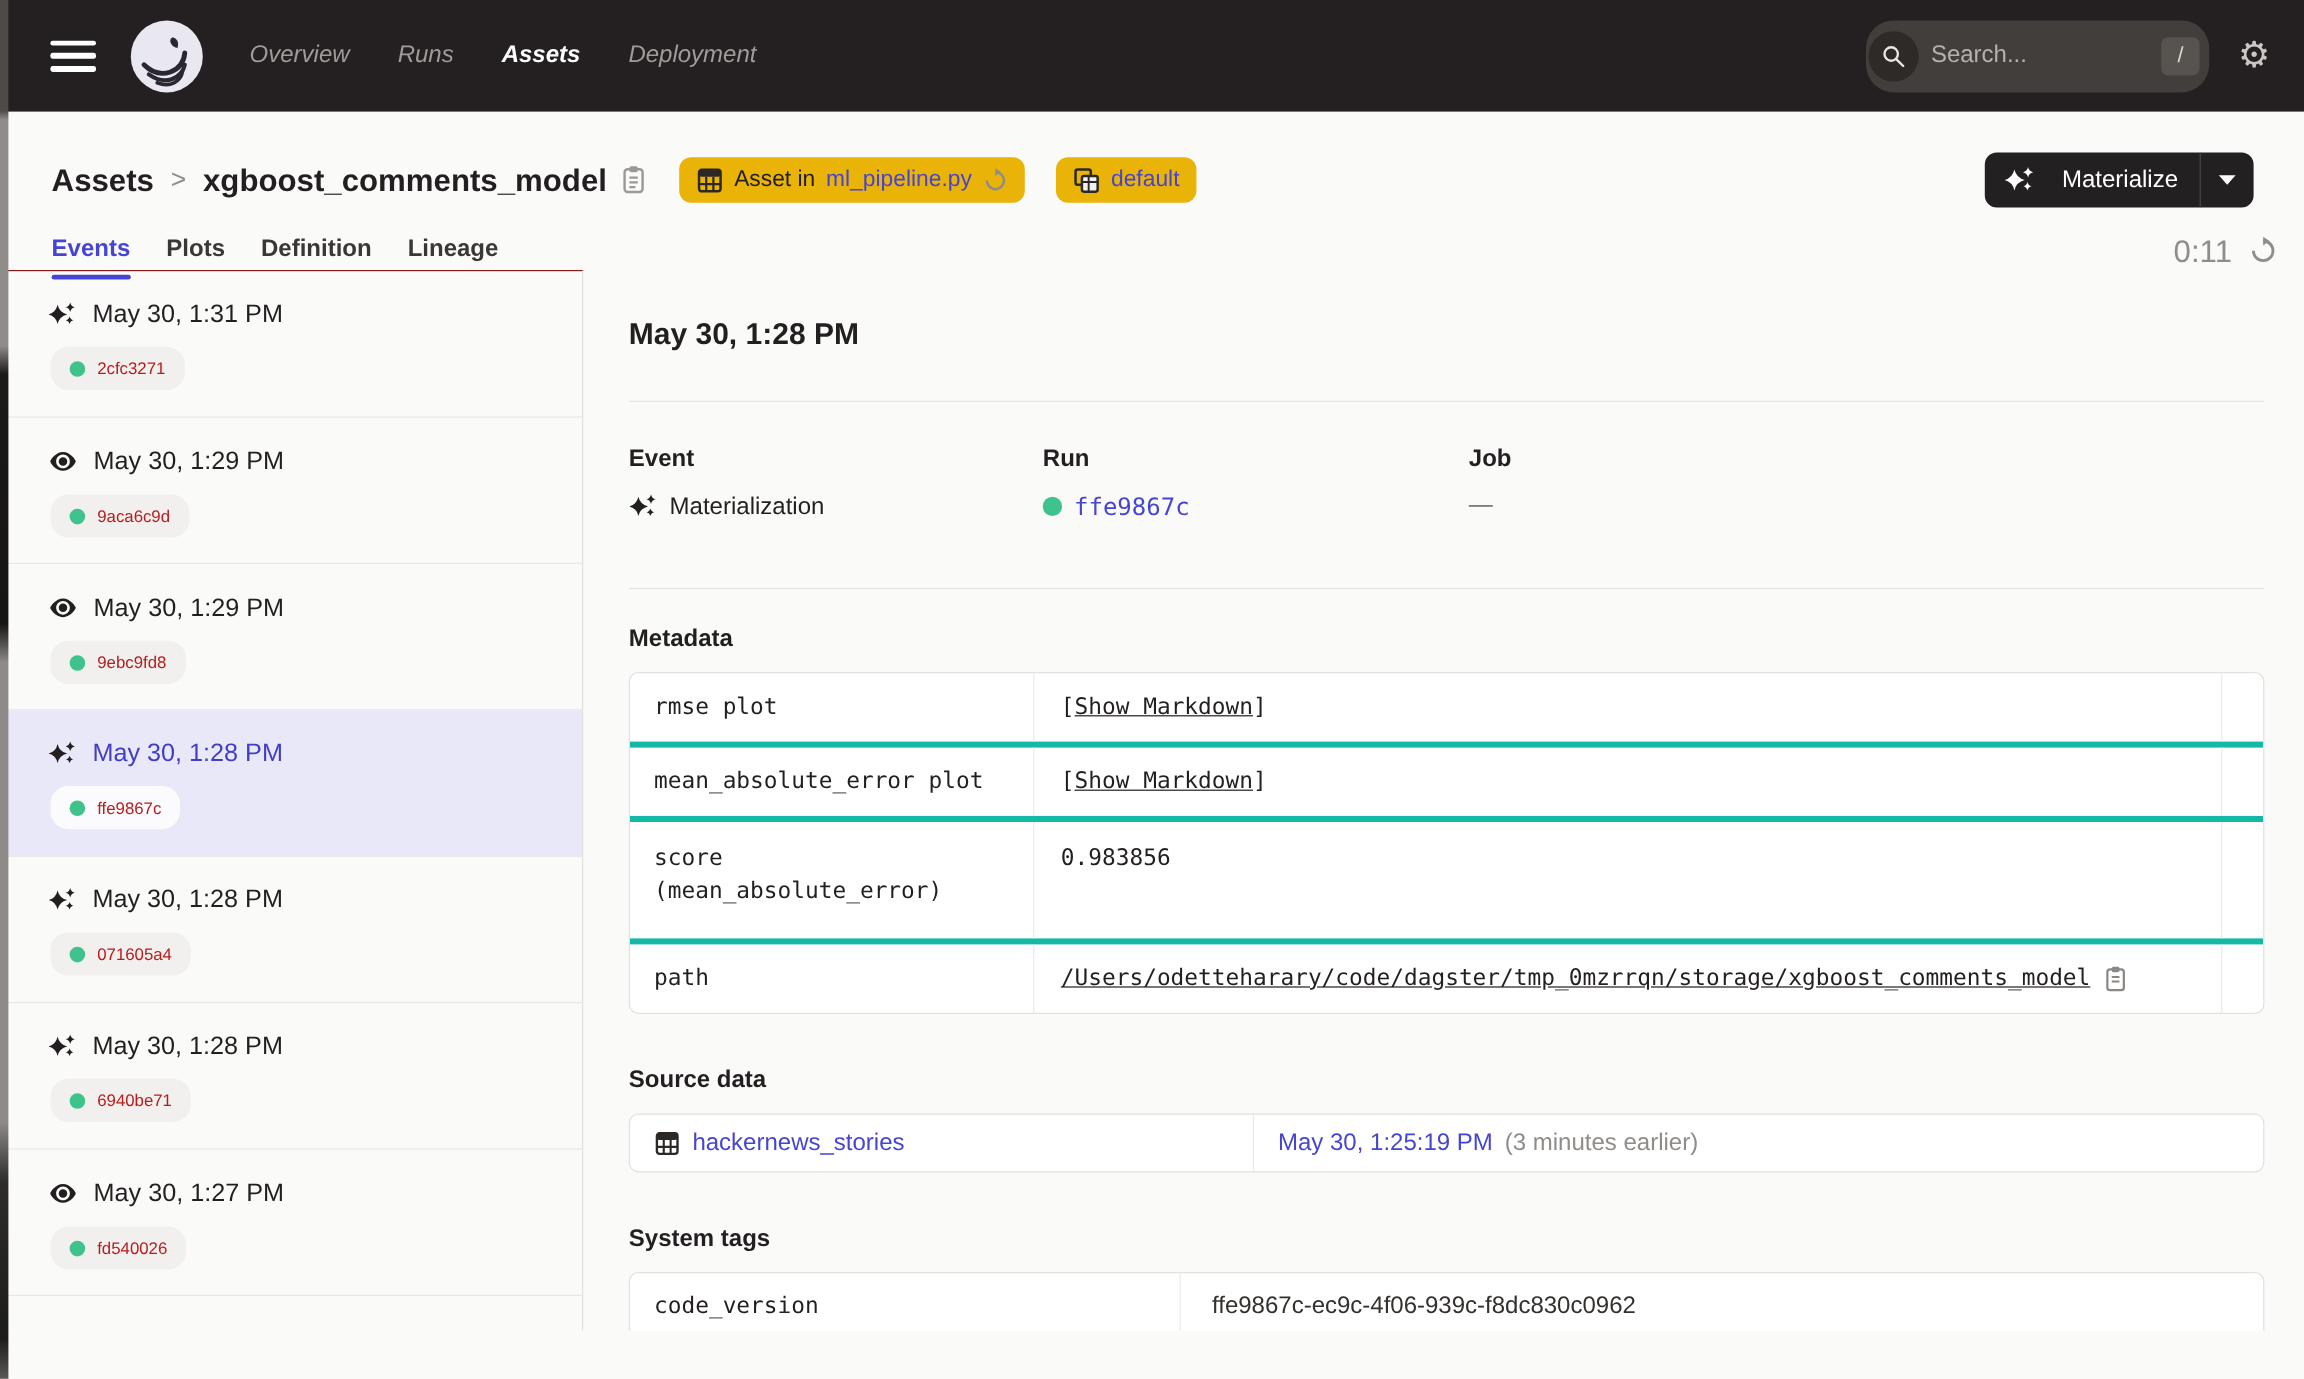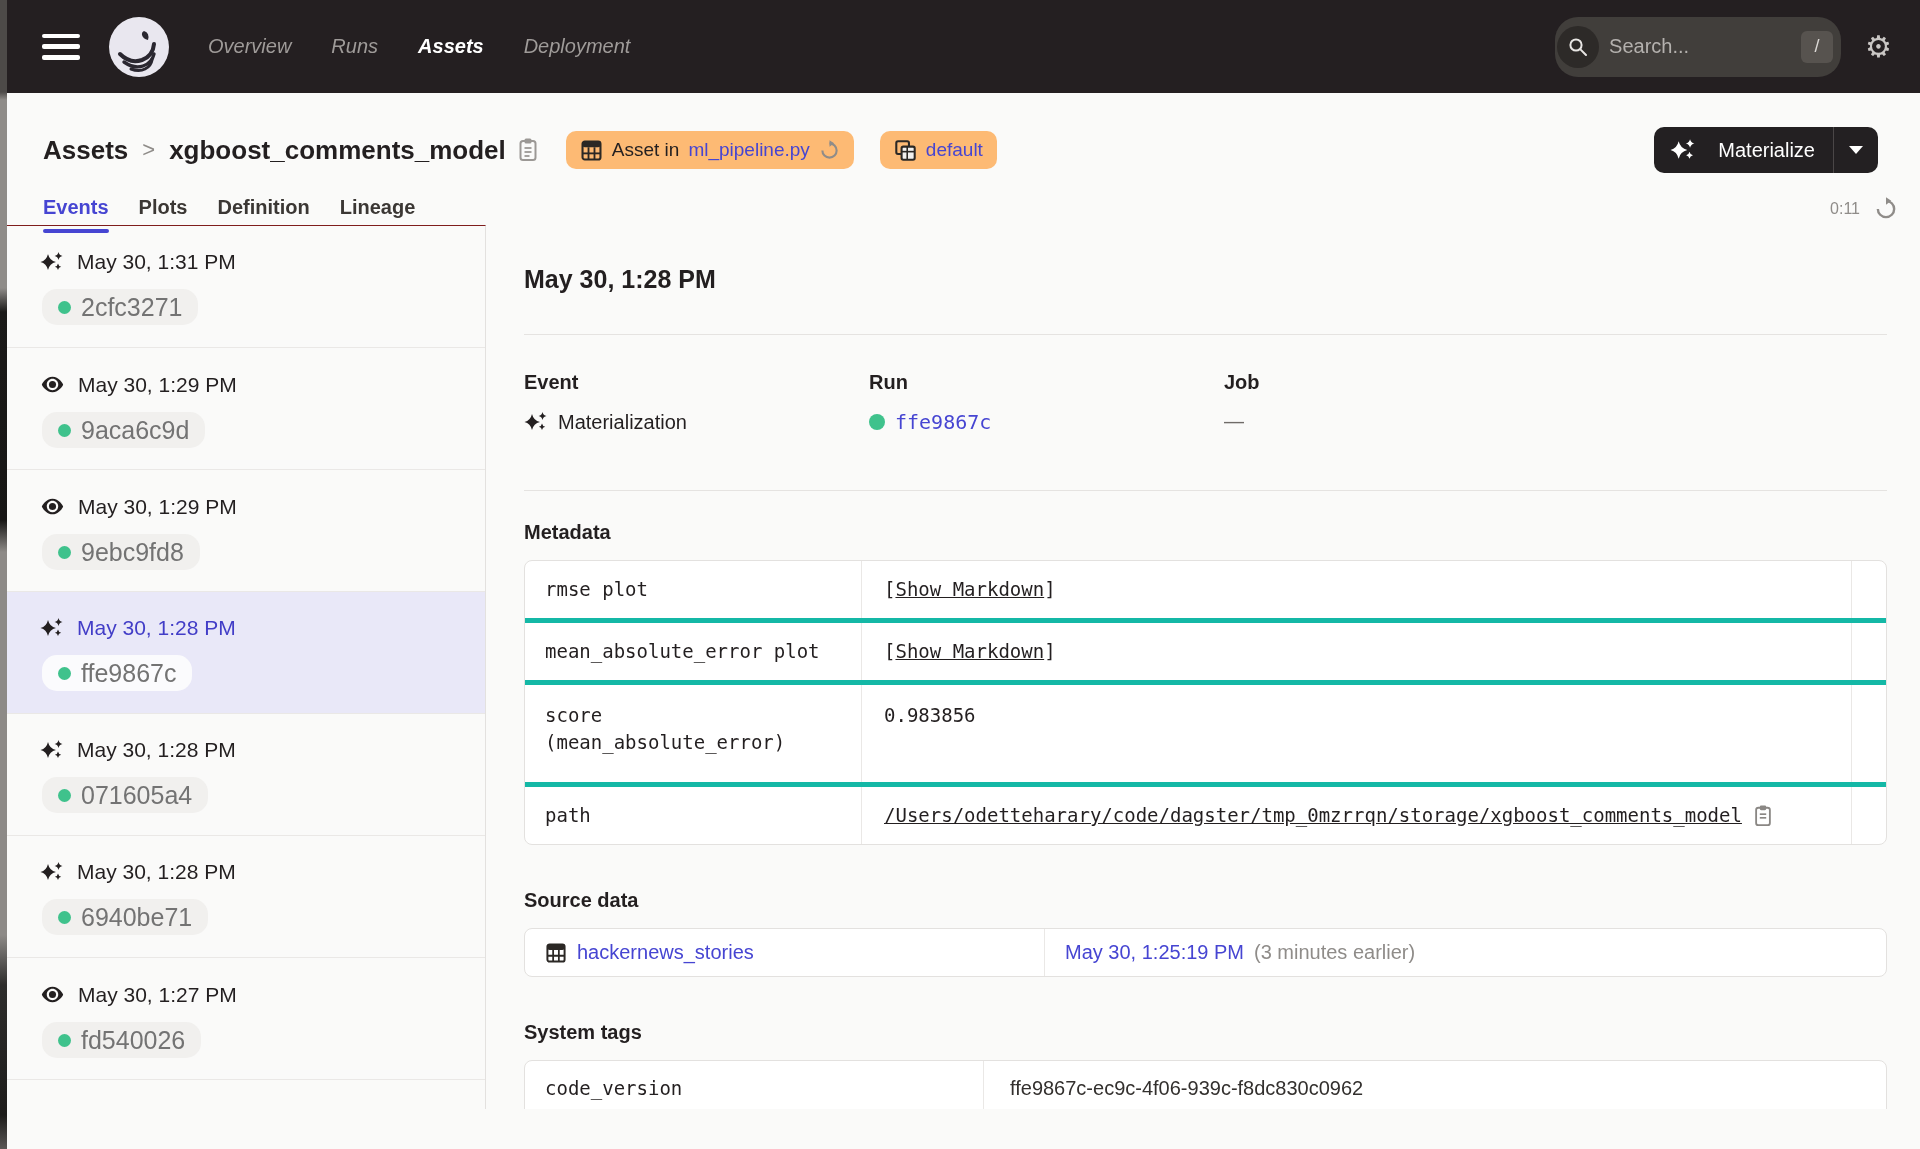--- a/index.html
+++ b/index.html
@@ -26,48 +26,48 @@
   .search input::placeholder { color:#b4b1ae; }
   .slash-badge { width:32px; height:32px; border-radius:6px; background:#57534f; color:#dcd9d6; font-size:18px; display:flex; align-items:center; justify-content:center; margin-left:auto; margin-right:8px; }
   .gear { font-family:"DejaVu Sans",sans-serif; color:#c9c6c4; font-size:30px; margin-left:24px; cursor:pointer; line-height:1; }
 
   
   .header-row { display:flex; align-items:center; padding:34px 24px 0 43px; }
   .crumb { font-size:26px; font-weight:600; display:flex; align-items:center; gap:14px; }
   .crumb .sep { color:#8f8c89; font-size:22px; font-weight:400; }
   .crumb .section { cursor:pointer; }
   .copy-btn { margin-left:10px; cursor:pointer; display:flex; align-items:center; }
-  .ctx-badge { height:38px; background:#fdba74; border-radius:10px; display:flex; align-items:center; gap:9px; padding:0 14px; font-size:19px; margin-left:26px; }
+  .ctx-badge { height:38px; background:#eab308; border-radius:10px; display:flex; align-items:center; gap:9px; padding:0 14px; font-size:19px; margin-left:26px; }
   .ctx-badge .lnk { color:#4645d2; cursor:pointer; }
   .mat-split { margin-left:auto; margin-right:18px; display:flex; height:46px; border-radius:10px; overflow:hidden; background:#232022; color:#fff; }
   .mat-main { display:flex; align-items:center; gap:22px; padding:0 18px 0 16px; font-size:20px; font-weight:400; cursor:pointer; border-right:1px solid #4a4647; }
   .mat-caret { width:44px; display:flex; align-items:center; justify-content:center; cursor:pointer; }
   .caret-down { width:0; height:0; border-left:7px solid transparent; border-right:7px solid transparent; border-top:8px solid #fff; }
 
   
   .tabs-row { display:flex; align-items:center; padding:30px 22px 0 43px; height:52px; position:relative; }
   .tabs { display:flex; gap:30px; }
   .tab { font-size:20px; font-weight:600; color:#3b3734; padding-bottom:14px; cursor:pointer; position:relative; }
   .tab.active { color:#4645d2; }
   .tab.active::after { content:""; position:absolute; left:0; right:0; bottom:0; height:4px; background:#4645d2; border-radius:2px; }
   .timer-box { margin-left:auto; display:flex; align-items:center; gap:14px; padding-bottom:10px; }
-  .timer { color:#8f8c89; font-size:16px; }
+  .timer { color:#8f8c89; font-size:26px; }
 
   
   .layout { display:flex; height:884px; }
   .sidebar { width:486px; flex:none; border-right:1px solid #e3e1df; border-top:1px solid #7f1d1d; overflow:hidden; }
   .event-row { height:122px; border-bottom:1px solid #eae8e6; padding:24px 0 0 40px; cursor:pointer; }
   .event-row.selected { background:#e9e8f8; }
   .event-head { display:flex; align-items:center; gap:13px; }
   .event-ts { font-size:21px; color:#231f20; }
   .event-row.selected .event-ts { color:#423dc7; }
   .run-pill { display:inline-flex; align-items:center; gap:10px; background:#f1f0ee; border-radius:15px; height:36px; padding:0 16px; margin-top:15px; margin-left:2px; cursor:pointer; }
   .event-row.selected .run-pill { background:#fbfbfd; }
   .dot { width:13px; height:13px; border-radius:50%; background:#3fc28c; flex:none; }
-  .run-id { font-size:25px; color:#737373; }
+  .run-id { font-size:14px; color:#b91c1c; }
 
   
   .main { flex:1; padding:40px 33px 0 38px; overflow:hidden; }
   .detail-heading { font-size:25px; font-weight:700; }
   .hr { height:1px; background:#e5e3e1; margin-top:40px; }
   .summary { display:flex; margin-top:36px; }
   .sum-col { }
   .sum-col.c1 { width:345px; } .sum-col.c2 { width:355px; }
   .sum-label { font-size:20px; font-weight:700; }
   .sum-value { margin-top:16px; display:flex; align-items:center; gap:10px; font-size:20px; }

